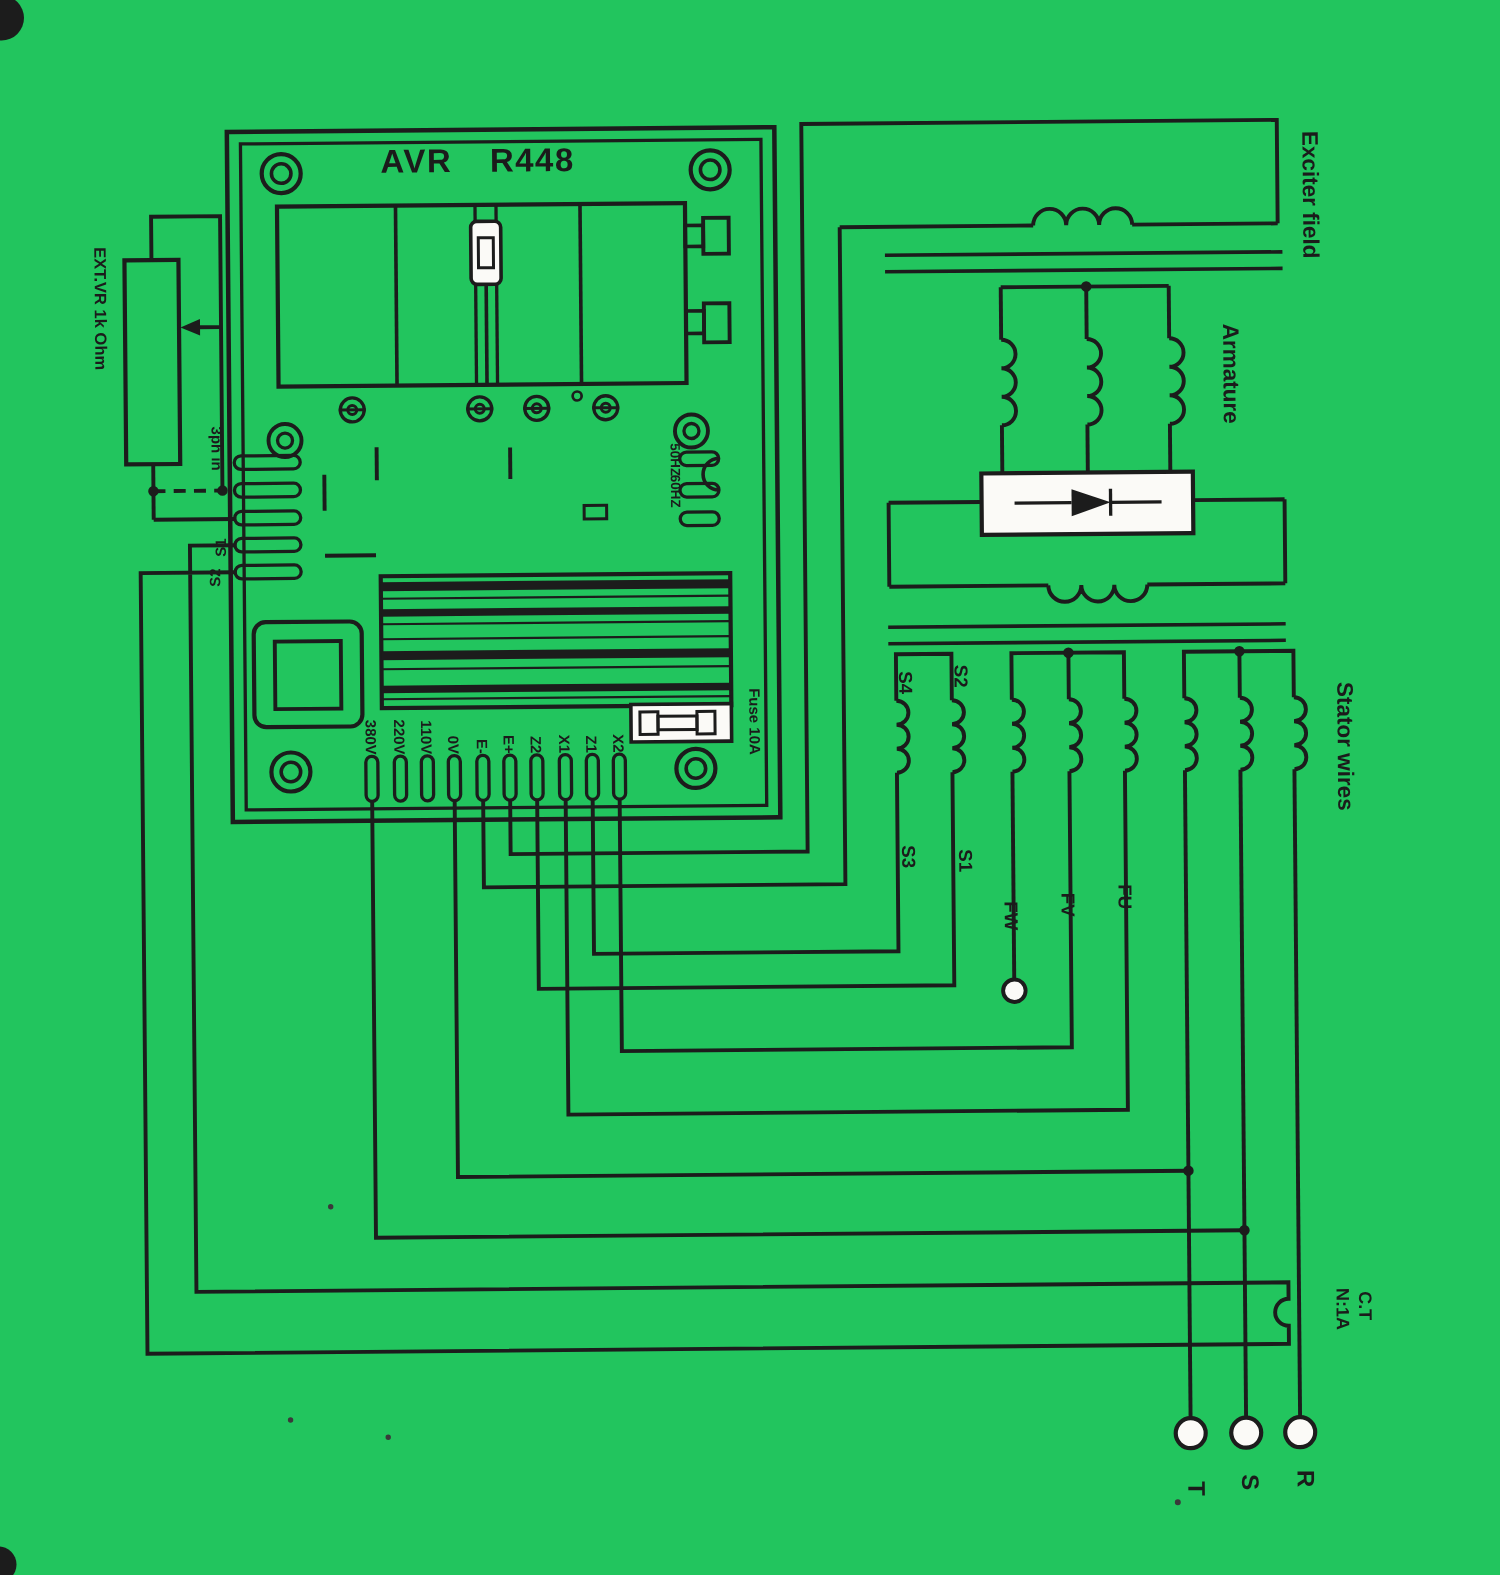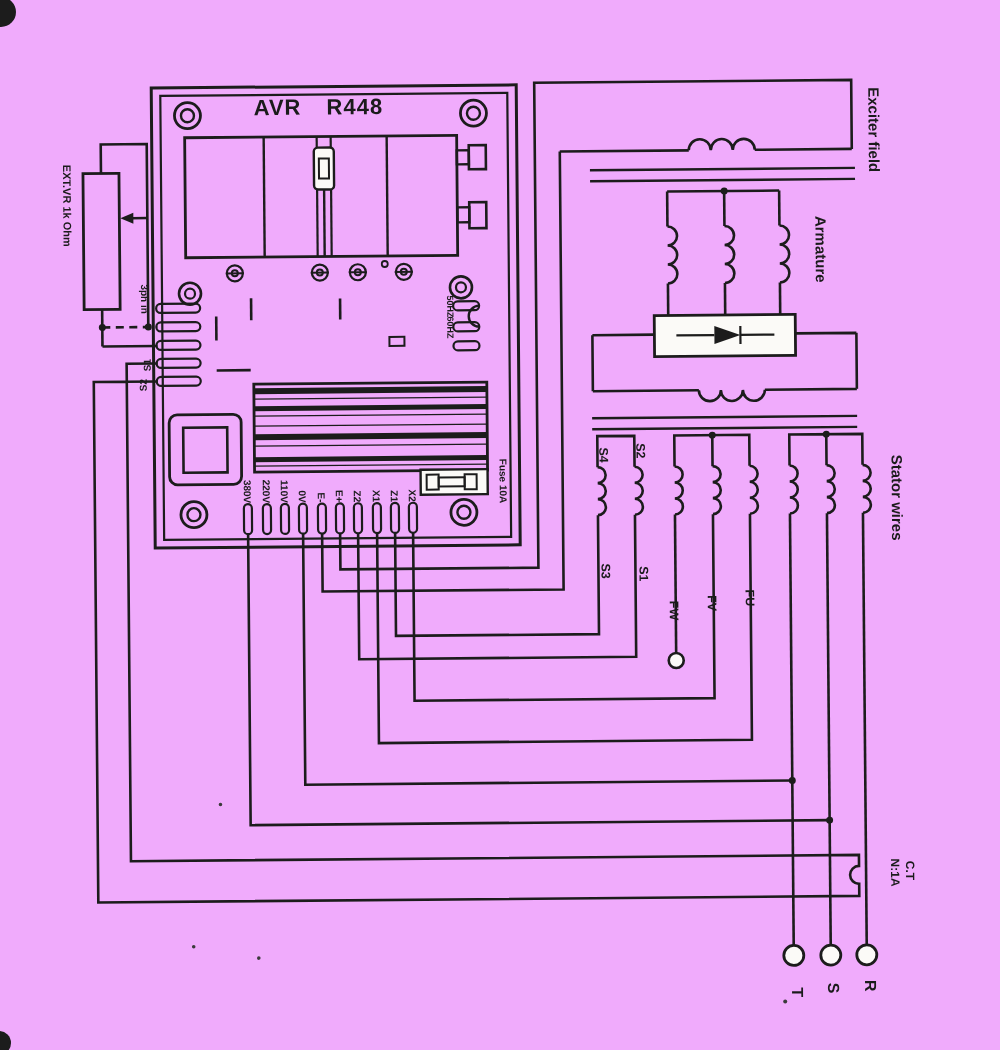--- a/index.html
+++ b/index.html
@@ -1,16 +1,16 @@
 <!DOCTYPE html>
 <html><head>
 <meta charset="utf-8">
 <style>
   html,body{margin:0;padding:0;background:#e9e7e3;}
-  #page{position:relative;width:1000px;height:1050px;background:#f0abfc;overflow:hidden;
+  #page{position:relative;width:1000px;height:1050px;background:#22c55e;overflow:hidden;
         font-family:"Liberation Sans", sans-serif;}
   svg{position:absolute;left:0;top:0;}
   svg text{fill:#1b1b1b;font-family:"Liberation Sans", sans-serif;font-weight:bold;}
   .ink{stroke:#1c1c1c;fill:none;}
   .fillink{fill:#1c1c1c;stroke:none;}
   .paperfill{fill:#fbfaf7;}
 </style>
 </head>
 <body>
 

